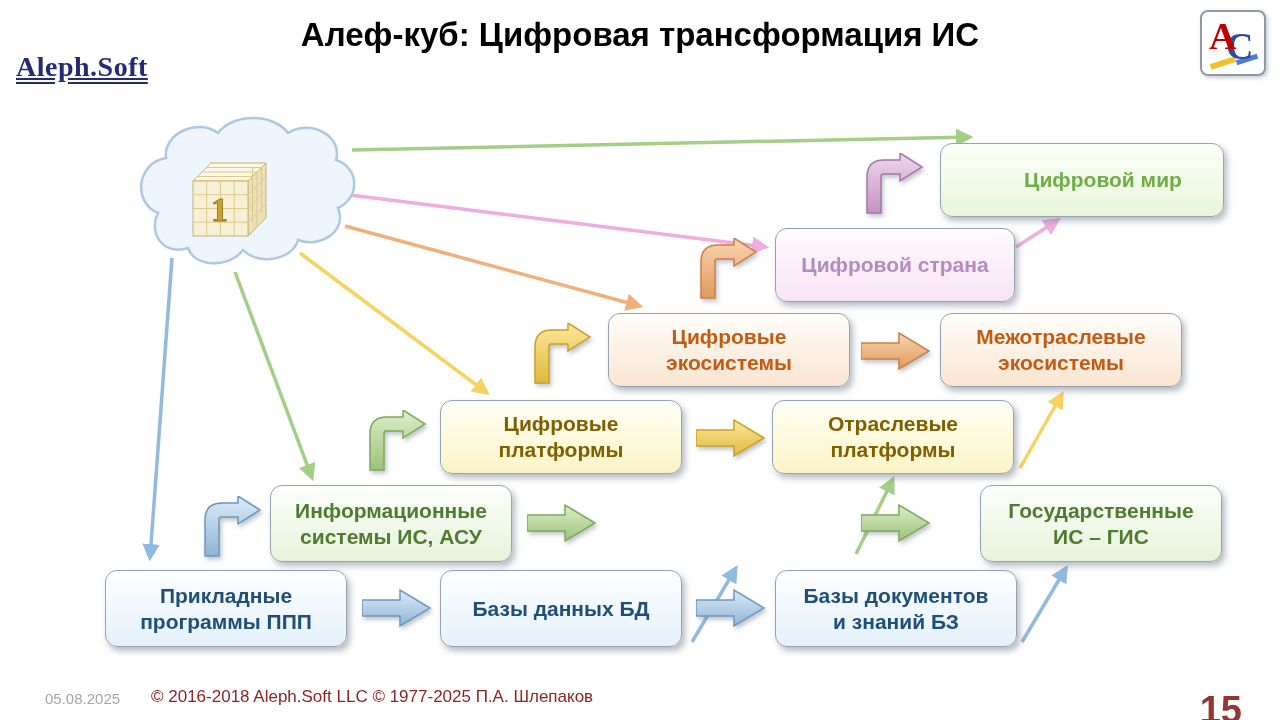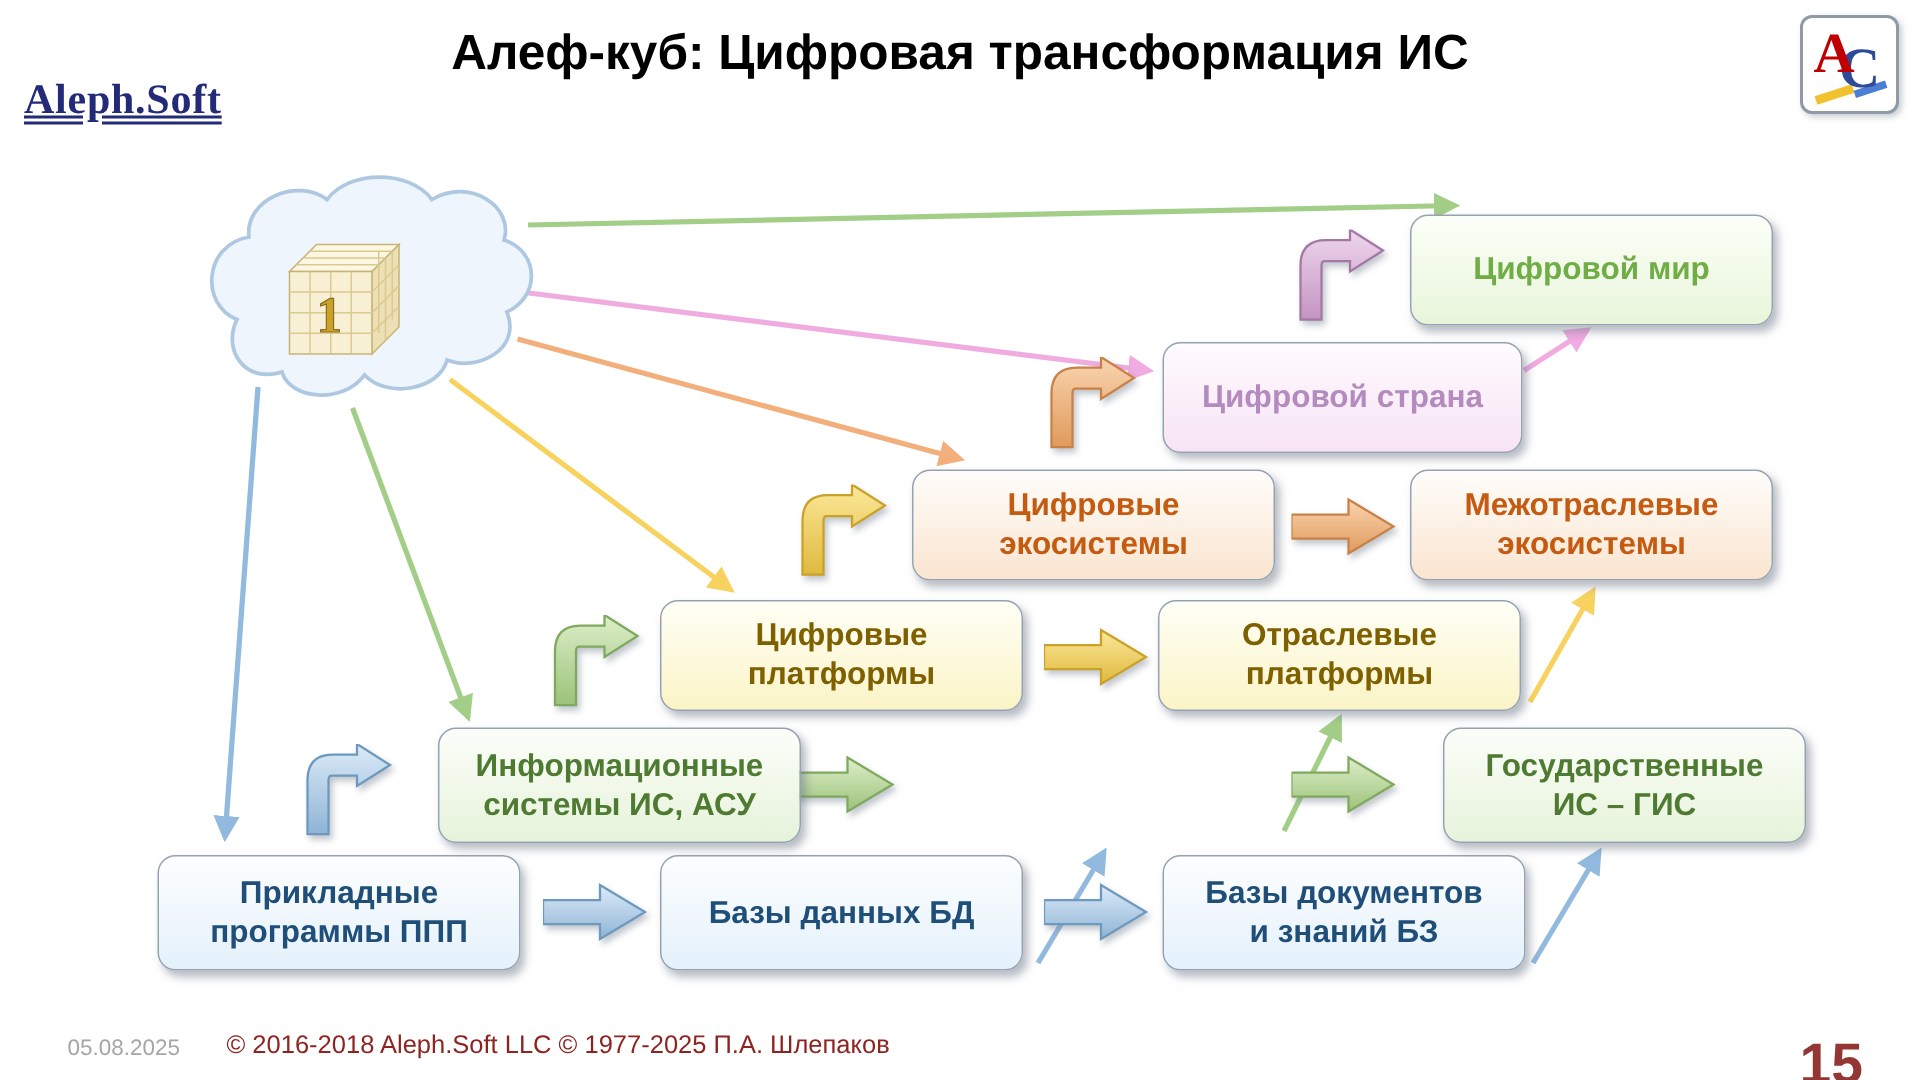--- a/index.html
+++ b/index.html
@@ -37,32 +37,32 @@
   .ba1{left:202px;top:496px;} .ba2{left:367px;top:410px;}
   .ba3{left:532px;top:323px;} .ba4{left:698px;top:238px;}
   .ba5{left:864px;top:153px;}
 
   
   .box{position:absolute;z-index:3;border-radius:12px;border:1.6px solid #95a3b1;
        box-shadow:3px 4px 6px rgba(110,120,135,.5);
        display:flex;align-items:center;justify-content:center;text-align:center;
        font-weight:bold;font-size:21px;line-height:1.22;white-space:pre-line;}
   .tier-blue  {background:linear-gradient(#fdfeff,#e4f1fb);color:#1f4e79;}
-  .tier-green {background:linear-gradient(#fcfefa,#e6f3da);color:#4e7a31;margin-left:22px;}
+  .tier-green {background:linear-gradient(#fcfefa,#e6f3da);color:#4e7a31;}
   .tier-yellow{background:linear-gradient(#fffff6,#fbf4c6);color:#7f6000;}
   .tier-orange{background:linear-gradient(#fffdfa,#fae5d0);color:#c55a11;}
   .tier-pink  {background:linear-gradient(#fffbfe,#f7e3f5);color:#b38bbf;}
-  .tier-mint  {background:linear-gradient(#fcfff8,#e8f5da);color:#70ad47;}
+  .tier-mint  {background:linear-gradient(#fcfff8,#e8f5da);color:#70ad47;padding-left:42px;}
 
   .b1{left:105px;top:570px;width:240px;height:75px}
   .b2{left:440px;top:570px;width:240px;height:75px}
   .b3{left:775px;top:570px;width:240px;height:75px}
   .b4{left:270px;top:485px;width:240px;height:75px}
   .b5{left:608px;top:485px;width:240px;height:75px}
-  .b6{left:940px;top:485px;width:240px;height:75px}
+  .b6{left:980px;top:485px;width:240px;height:75px}
   .b7{left:440px;top:400px;width:240px;height:72px}
   .b8{left:772px;top:400px;width:240px;height:72px}
   .b9{left:608px;top:313px;width:240px;height:72px}
   .b10{left:940px;top:313px;width:240px;height:72px}
   .b11{left:775px;top:228px;width:238px;height:72px}
   .b12{left:940px;top:143px;width:240px;height:72px}
 
   
   .f-date{position:absolute;left:45px;top:690px;font-size:15px;color:#a6a6a6;}
   .f-copy{position:absolute;left:151px;top:687px;font-size:17px;font-weight:normal;color:#8e2420;}

